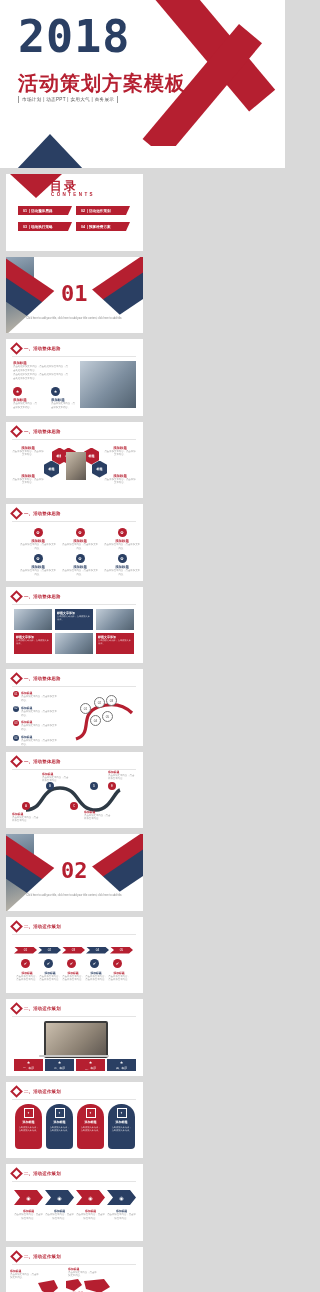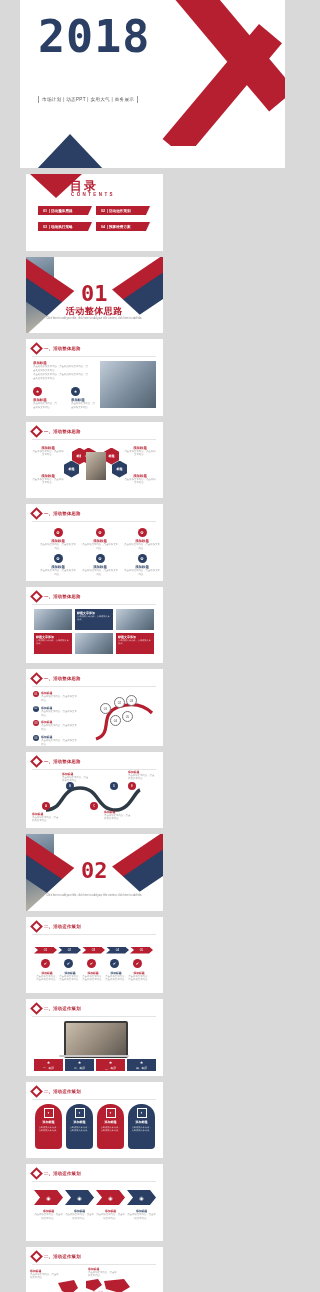--- a/index.html
+++ b/index.html
@@ -1,17 +1,17 @@
 <!DOCTYPE html>
 <html style="--red: #b51f30; --navy: #2a3f63;"><head>
 <meta charset="utf-8">
 <style>
   html,body{margin:0;padding:0;background:#d9d9d9;}
   body{width:285px;height:1292px;font-family:"Liberation Sans","DejaVu Sans",sans-serif;overflow:hidden;}
-  .page{width:285px;height:1292px;position:relative;background:#d9d9d9;margin-left:20px;}
+  .page{width:285px;height:1292px;position:relative;background:#d9d9d9;}
 
   
   .cover{position:relative;width:285px;height:168px;background:#fff;overflow:hidden;}
   .cover .chevron{position:absolute;right:-6px;top:-4px;width:170px;height:150px;overflow:hidden;}
   .cover .chev-a{position:absolute;left:6px;top:-30px;width:34px;height:190px;background:var(--red);transform:rotate(-40deg);transform-origin:top left;}
   .cover .chev-b{position:absolute;left:118px;top:28px;width:30px;height:150px;background:var(--red);transform:rotate(40deg);transform-origin:top left;}
   .cover .tri{position:absolute;left:16px;bottom:-2px;width:0;height:0;border-left:34px solid transparent;border-right:34px solid transparent;border-bottom:36px solid var(--navy);}
   .cover .year{position:absolute;left:18px;top:16px;font-size:45px;line-height:.95;font-weight:bold;color:var(--navy);letter-spacing:1px;font-family:"DejaVu Sans Mono",monospace;}
   .cover .subt{position:absolute;left:18px;top:70px;font-size:20px;font-weight:bold;color:var(--red);letter-spacing:1px;}
   .cover .tag{position:absolute;left:18px;top:96px;font-size:4.6px;color:#555;border-left:1px solid #999;border-right:1px solid #999;padding:1px 3px;letter-spacing:.3px;}
@@ -63,20 +63,21 @@
 
 <div class="page" id="root">
 
   <div class="cover">
     <div class="chevron">
       <div class="chev-a"></div>
         <div class="chev-b"></div>
     </div>
     <div class="tri"></div>
     <div class="year">2018</div>
+    <div class="subt">活动策划方案模板</div>
     <div class="tag">市场计划 | 动态PPT | 实用大气 | 商务展示</div>
   </div>
 
   <div class="grid" id="grid">
       <div class="slide toc">
         <div class="vtri"></div>
         <div class="tt">目录</div>
         <div class="tten">CONTENTS</div>
         <div class="items">
           <div class="tb">
@@ -98,21 +99,20 @@
         </div>
       </div>
       <div class="slide sec">
         <div class="ph"></div>
         <div class="bandR"></div>
         <div class="bandN"></div>
         <div class="bandR2"></div>
         <div class="bandN2"></div>
         <div class="mask"></div>
         <div class="num">01</div>
-        <div class="stitle">活动整体思路</div>
         <div class="sen">Click here to add your title, click here to add your title content, click here to add title.</div>
       </div>
       <div class="slide">
         <div class="shdr">
           <div class="dia"></div>
           <div class="ht">一、活动整体思路</div>
         </div>
         <div class="hline"></div>
         <div style="position:absolute;left:7px;top:22px;width:56px;">
           <div class="lbl">添加标题</div>

